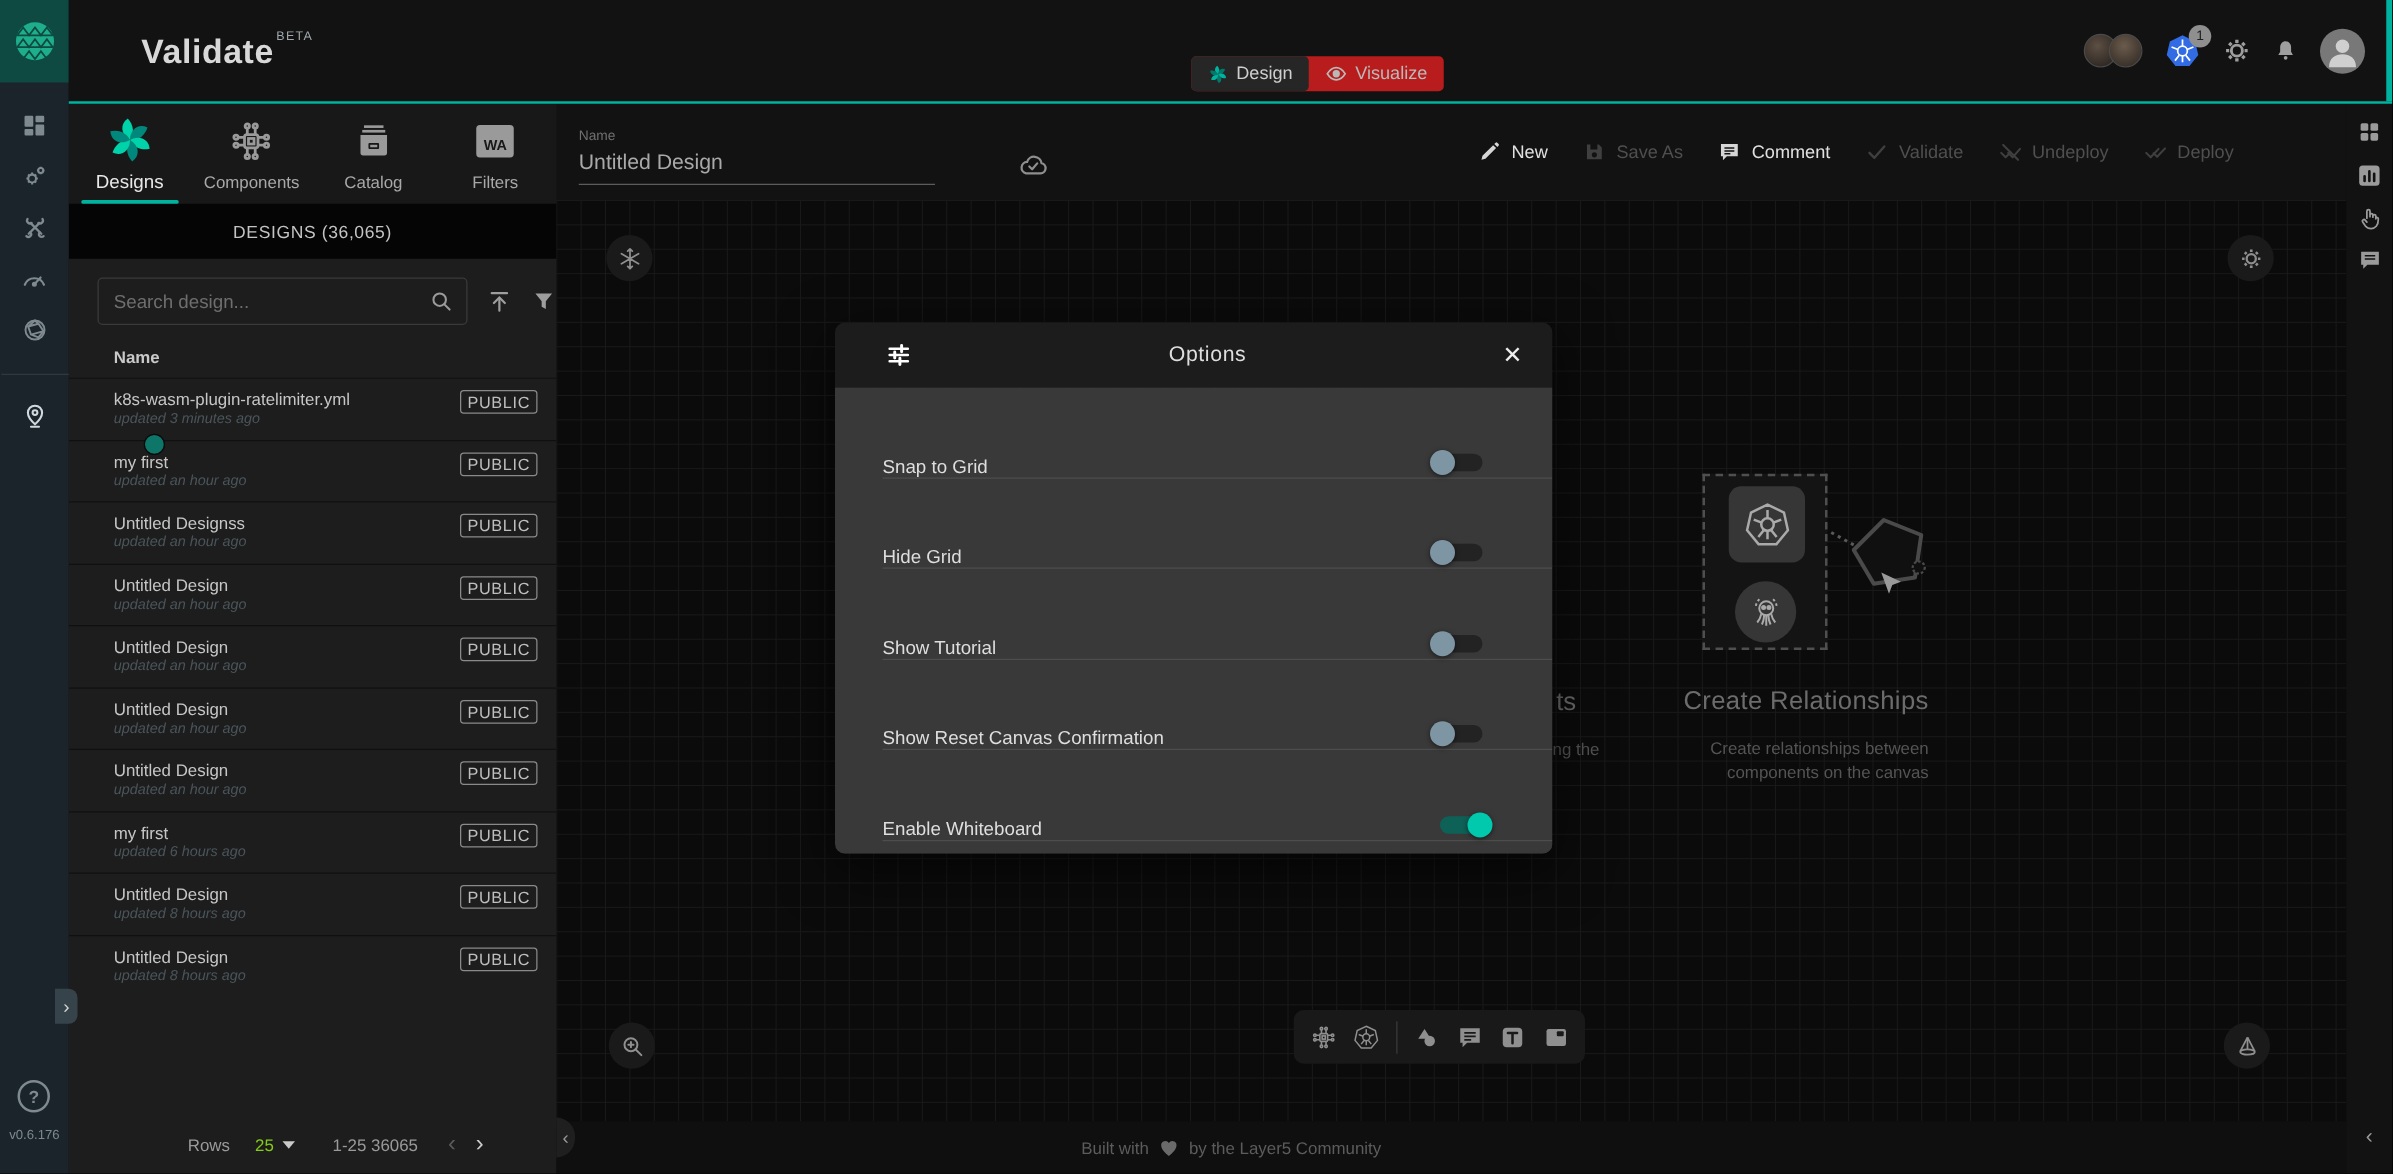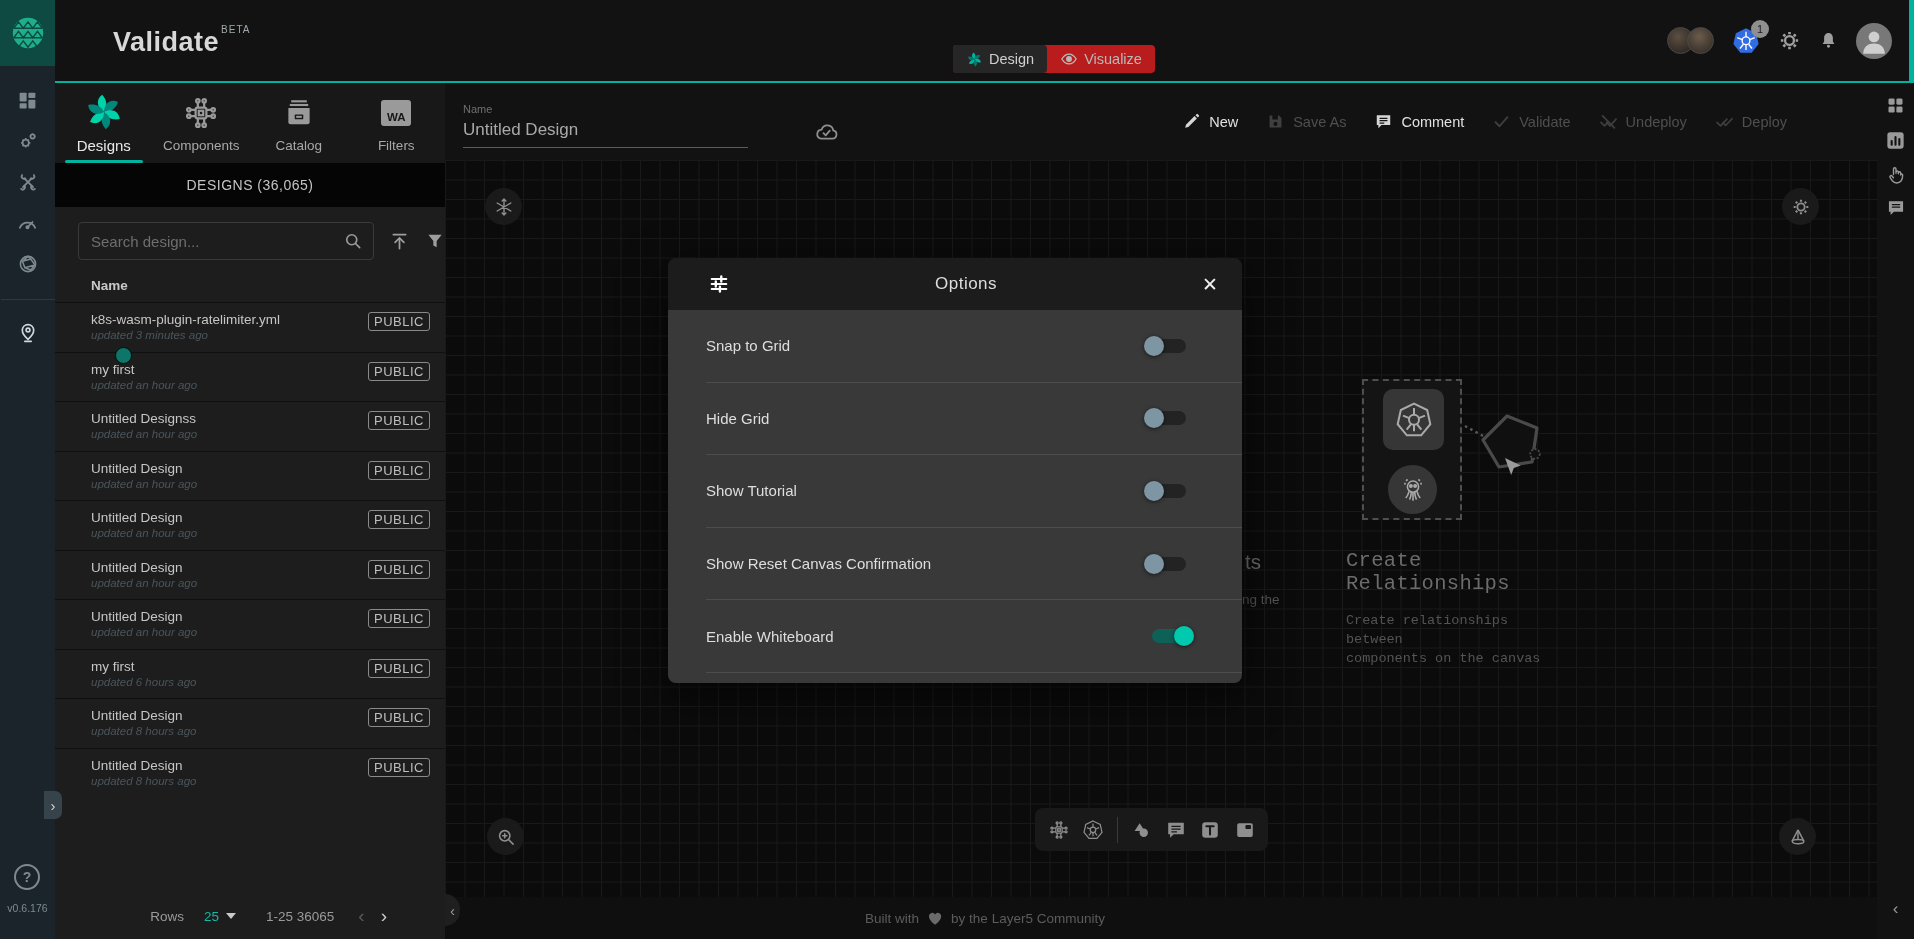--- a/index.html
+++ b/index.html
@@ -60,21 +60,21 @@
   .design-row { height:49.5px; border-top:1px solid #101010; position:relative; display:flex; flex-direction:column;
                 justify-content:center; padding-left:36px; cursor:pointer; }
   .design-row .dname { font-size:13.5px; color:#c6c6c6; line-height:17px; }
   .design-row .dupdated { font-size:11.5px; font-style:italic; color:#4a555b; line-height:15px; }
   .vis-badge { position:absolute; right:15px; top:9px; border:1px solid #8a8a8a; border-radius:3px; padding:1px 5px;
                font-size:13px; color:#bebebe; letter-spacing:.5px; }
   .row-avatar-dot { position:absolute; left:60px; top:44px; width:17px; height:17px; border-radius:50%; background:#0e7569;
                     border:1px solid #0a0a0a; z-index:2; }
   .pagination { height:46px; display:flex; align-items:center; justify-content:flex-end; padding-right:58px; gap:0; font-size:13.5px; color:#9a9a9a; }
   .pg-rows-label { margin-right:20px; }
-  .pg-per-page { color:#14b8a6; display:flex; align-items:center; gap:7px; margin-right:30px; cursor:pointer; }
+  .pg-per-page { color:#84cc16; display:flex; align-items:center; gap:7px; margin-right:30px; cursor:pointer; }
   .caret-down { width:0; height:0; border-left:5px solid transparent; border-right:5px solid transparent; border-top:6px solid #c9c9c9; }
   .pg-range { margin-right:24px; }
   .pg-prev { color:#5a5a5a; font-size:19px; margin-right:16px; cursor:default; }
   .pg-next { color:#cccccc; font-size:19px; cursor:pointer; }
 
   
   .canvas { position:absolute; left:445px; top:83px; width:1432px; height:856px; background:#0d0d0d; }
   .design-toolbar { position:absolute; left:0; top:0; width:100%; height:77px; background:#121212; }
   .name-field { position:absolute; left:18px; top:20px; width:285px; }
   .name-field .nlabel { font-size:11px; color:#6f6f6f; margin-bottom:5px; }
@@ -102,21 +102,21 @@
   .dock-divider { width:1px; height:26px; background:#3a3a3a; }
   .dock-icon { display:flex; cursor:pointer; }
 
   .tutorial-box { position:absolute; left:917px; top:219px; width:100px; height:141px; border:2px dashed #4f4f4f; background:#141414; }
   .tut-square { position:absolute; left:19px; top:8px; width:61px; height:61px; background:#363636; border-radius:10px;
                 display:flex; align-items:center; justify-content:center; color:#aaaaaa; }
   .tut-circle { position:absolute; left:24px; top:84px; width:49px; height:49px; background:#363636; border-radius:50%;
                 display:flex; align-items:center; justify-content:center; color:#aaaaaa; }
   .tut-connector { position:absolute; left:1019px; top:260px; }
   .tut-pentagon { position:absolute; left:1026px; top:250px; }
-  .tutorial-text { position:absolute; left:901px; top:389px; width:221px; text-align:left;font-family:Liberation Mono, monospace; }
+  .tutorial-text { position:absolute; left:877px; top:389px; width:221px; text-align:right; }
   .tutorial-text .ttitle { font-size:20.5px; color:#6c6c6c; letter-spacing:.3px; }
   .tutorial-text .tdesc { margin-top:16px; font-size:13.5px; color:#545454; line-height:19px; }
   .frag-title { position:absolute; left:800px; top:390px; font-size:20.5px; color:#6c6c6c; }
   .frag-desc { position:absolute; left:797px; top:432px; font-size:13.5px; color:#545454; }
 
   .canvas-footer { position:absolute; left:0; bottom:0; width:100%; height:42px; background:#0f0f0f; }
   .footer-inner { position:absolute; left:540px; top:0; height:42px; transform:translateX(-50%); display:flex; align-items:center;
                   gap:7px; font-size:13.5px; color:#5c5c5c; white-space:nowrap; }
   .edge-tab-left { position:absolute; left:0; top:811px; width:15px; height:32px; background:#1f1f1f; border-radius:0 16px 16px 0;
                    display:flex; align-items:center; justify-content:center; color:#9a9a9a; font-size:15px; cursor:pointer; }
@@ -127,21 +127,21 @@
   .rs-item { display:flex; cursor:pointer; }
   .rs-chevron { position:absolute; left:0; top:816px; width:37px; text-align:center; color:#9a9a9a; font-size:17px; cursor:pointer; }
 
   
   .modal { position:absolute; left:668px; top:258px; width:574px; height:425px; border-radius:8px; z-index:50;
            box-shadow:0 12px 45px rgba(0,0,0,.65); overflow:hidden; }
   .modal-header { height:52px; background:#1c1c1c; display:flex; align-items:center; padding:0 24px 0 40px; color:#eaeaea; }
   .modal-title { flex:1; text-align:center; font-size:17px; letter-spacing:.5px; color:#dddddd; }
   .modal-close { font-size:19px; color:#eeeeee; cursor:pointer; line-height:1; }
   .modal-body { height:373px; background:#393939; display:flex; flex-direction:column; padding-bottom:10px; }
-  .opt-row { flex:1; display:flex; align-items:center; justify-content:space-between; margin:0 0 0 38px; padding-right:46px;
+  .opt-row { flex:1; display:flex; align-items:flex-end; justify-content:space-between; margin:0 0 0 38px; padding-right:46px;
              border-bottom:1px solid rgba(255,255,255,.1); }
   .opt-label { font-size:15px; color:#dedede; }
   .toggle { position:relative; width:54px; height:24px; cursor:pointer; flex:none; }
   .toggle .track { position:absolute; left:10px; top:5px; width:34px; height:14px; border-radius:7px; background:#232323; }
   .toggle .knob { position:absolute; left:2px; top:2px; width:20px; height:20px; border-radius:50%; background:#7e96a4;
                   box-shadow:0 1px 4px rgba(0,0,0,.55); }
   .toggle.on .track { background:#0e6157; }
   .toggle.on .knob { left:32px; background:#00c9ae; }
 
   svg { display:block; }

